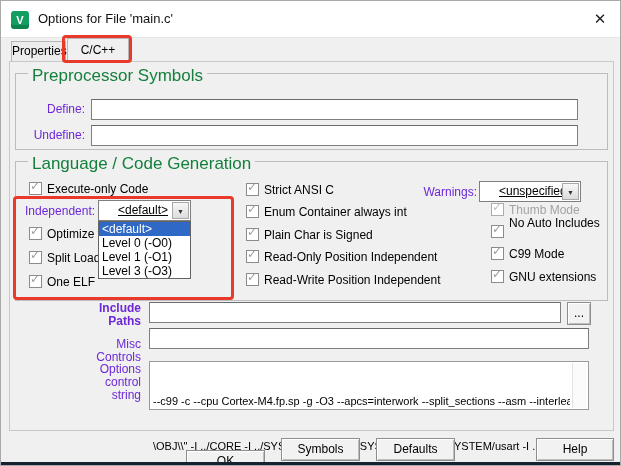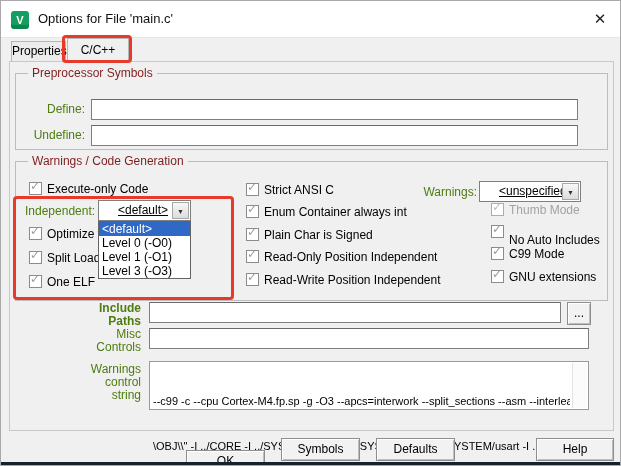--- a/index.html
+++ b/index.html
@@ -8,22 +8,22 @@
   .titlebar{position:absolute;left:0;top:0;width:100%;height:37px;background:#ffffff;border-bottom:1px solid #e6e6e6;}
   .logo{position:absolute;left:10px;top:10px;width:18px;height:18px;background:#149e62;border-radius:3px;color:#fff;
         font-size:11px;font-weight:bold;text-align:center;line-height:18px;box-shadow:inset 0 -4px 0 rgba(0,60,30,.28);}
   .title{position:absolute;left:37px;top:10px;font-size:13px;color:#111;white-space:nowrap;}
   .close{position:absolute;right:10px;top:8px;width:20px;height:20px;font-size:15px;color:#222;text-align:center;line-height:20px;cursor:pointer;}
   .tab{position:absolute;font-size:12px;text-align:center;background:#f0f0f0;border:1px solid #b6b6b6;border-bottom:none;color:#000;}
   .tab.inactive{left:10px;top:40px;width:55px;height:20px;line-height:19px;background:#ececec;}
   .tab.active{left:66px;top:37px;width:62px;height:24px;line-height:23px;z-index:3;}
   .page{position:absolute;left:8px;top:60px;width:605px;height:370px;border:1px solid #c8c8c8;background:#f0f0f0;}
   .group{position:absolute;border:1px solid #bcbcbc;background:transparent;}
-  .legend{position:absolute;top:-8px;left:12px;background:#f0f0f0;padding:0 4px;font-size:12px;color:#7f1d1d;white-space:nowrap;}
-  .lbl{position:absolute;font-size:12px;line-height:13px;color:#4d7c0f;white-space:nowrap;}
+  .legend{position:absolute;top:-8px;left:12px;background:#f0f0f0;padding:0 4px;font-size:17px;color:#15803d;white-space:nowrap;}
+  .lbl{position:absolute;font-size:12px;line-height:13px;color:#6d28d9;white-space:nowrap;}
   .lbl.r{text-align:right;}
   .field{position:absolute;border:1px solid #7f7f7f;border-top-color:#6a6a6a;background:#fff;font-size:12px;padding:0 4px;outline:none;}
   .cb{position:absolute;width:13px;height:13px;background:#fff;border:1px solid #8b8b8b;}
   .cb .tick{position:absolute;left:0px;top:-3px;font-size:12px;color:#9b9b9b;line-height:13px;}
   .cb.dis{border-color:#adadad;}
   .cb.dis .tick{color:#bdbdbd;}
   .cblbl{position:absolute;font-size:12px;line-height:14px;color:#000;white-space:nowrap;}
   .cblbl.dis{color:#a3a3a3;}
   .combo{position:absolute;height:21px;background:#fff;border:1px solid #7f7f7f;font-size:12px;line-height:19px;padding-left:19px;color:#000;white-space:nowrap;text-decoration:underline;}
   .combo .arrow{position:absolute;right:1px;top:1px;bottom:1px;width:17px;background:linear-gradient(#f7f7f7,#dcdcdc);
@@ -56,21 +56,21 @@
 
   <div class="group" style="left:14px;top:72px;width:593px;height:77px;">
     <span class="legend">Preprocessor Symbols</span>
   </div>
   <div class="lbl r" style="left:20px;top:102px;width:64px;">Define:</div>
   <input class="field" style="left: 90px; top: 98px; width: 487px; height: 21px;" value="">
   <div class="lbl r" style="left:20px;top:128px;width:64px;">Undefine:</div>
   <input class="field" style="left: 90px; top: 124px; width: 487px; height: 21px;" value="">
 
   <div class="group" style="left:14px;top:160px;width:593px;height:140px;">
-    <span class="legend">Warnings / Code Generation</span>
+    <span class="legend">Language / Code Generation</span>
   </div>
 
   <span class="cb" style="left:28px;top:181px;">
       <span class="tick">✓</span>
     </span>
   <div class="cblbl" style="left:46px;top:181px;">Execute-only Code</div>
 
   <div class="lbl" style="left:24px;top:204px;">Independent:</div>
   <div class="combo" style="left:97px;top:199px;width:93px;">
     <span>&lt;default&gt;</span>
@@ -123,45 +123,45 @@
     <span>&lt;unspecified&gt;</span>
     <span class="arrow">▼</span>
   </div>
   <span class="cb dis" style="left:490px;top:202px;">
       <span class="tick">✓</span>
     </span>
   <div class="cblbl dis" style="left:508px;top:202px;">Thumb Mode</div>
   <span class="cb" style="left:490px;top:224px;">
       <span class="tick">✓</span>
     </span>
-  <div class="cblbl" style="left:508px;top:232px;">No Auto Includes</div>
+  <div class="cblbl" style="left:508px;top:215px;">No Auto Includes</div>
   <span class="cb" style="left:490px;top:246px;">
       <span class="tick">✓</span>
     </span>
   <div class="cblbl" style="left:508px;top:246px;">C99 Mode</div>
   <span class="cb" style="left:490px;top:269px;">
       <span class="tick">✓</span>
     </span>
   <div class="cblbl" style="left:508px;top:269px;">GNU extensions</div>
 
   <div class="lbl r" style="left:60px;top:301px;width:80px;font-weight:bold;">
     <div>Include</div>
     <div>Paths</div>
   </div>
   <input class="field" style="left: 148px; top: 301px; width: 412px; height: 21px;" value="">
   <div class="btn" style="left:566px;top:301px;width:24px;">...</div>
 
-  <div class="lbl r" style="left:60px;top:327px;width:80px;">
+  <div class="lbl r" style="left:60px;top:337px;width:80px;">
     <div>Misc</div>
     <div>Controls</div>
   </div>
   <input class="field" style="left: 148px; top: 327px; width: 440px; height: 21px;" value="">
 
   <div class="lbl r" style="left:60px;top:362px;width:80px;">
-    <div>Warnings</div>
+    <div>Options</div>
     <div>control</div>
     <div>string</div>
   </div>
   <div class="ctlbox">
     <div class="ctltext">
       <div>--c99 -c --cpu Cortex-M4.fp.sp -g -O3 --apcs=interwork --split_sections --asm --interleave --asm_dir "..\</div>
       <div>\OBJ\\" -I ../CORE -I ../SYSTEM/delay -I ../SYSTEM/sys -I ../SYSTEM/usart -I ../USER -I</div>
     </div>
     <div class="scrolltrack"></div>
   </div>

